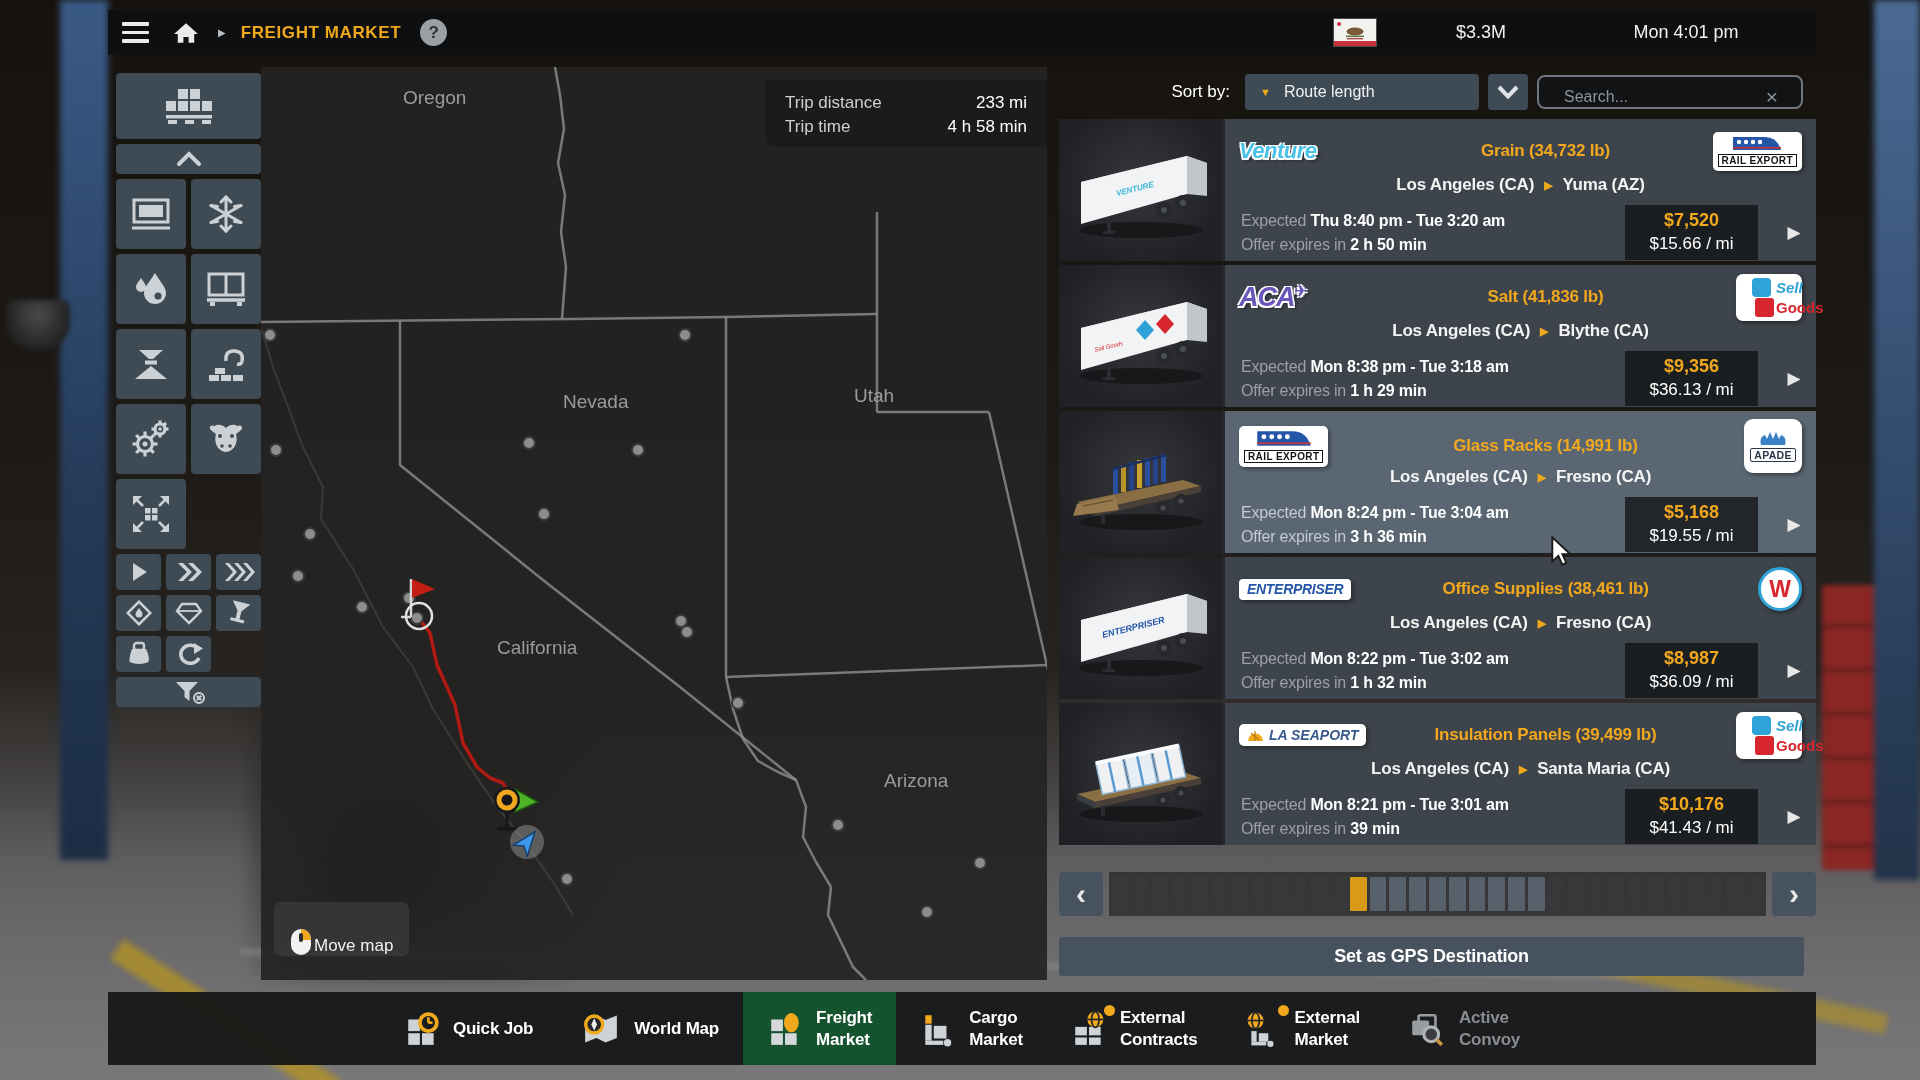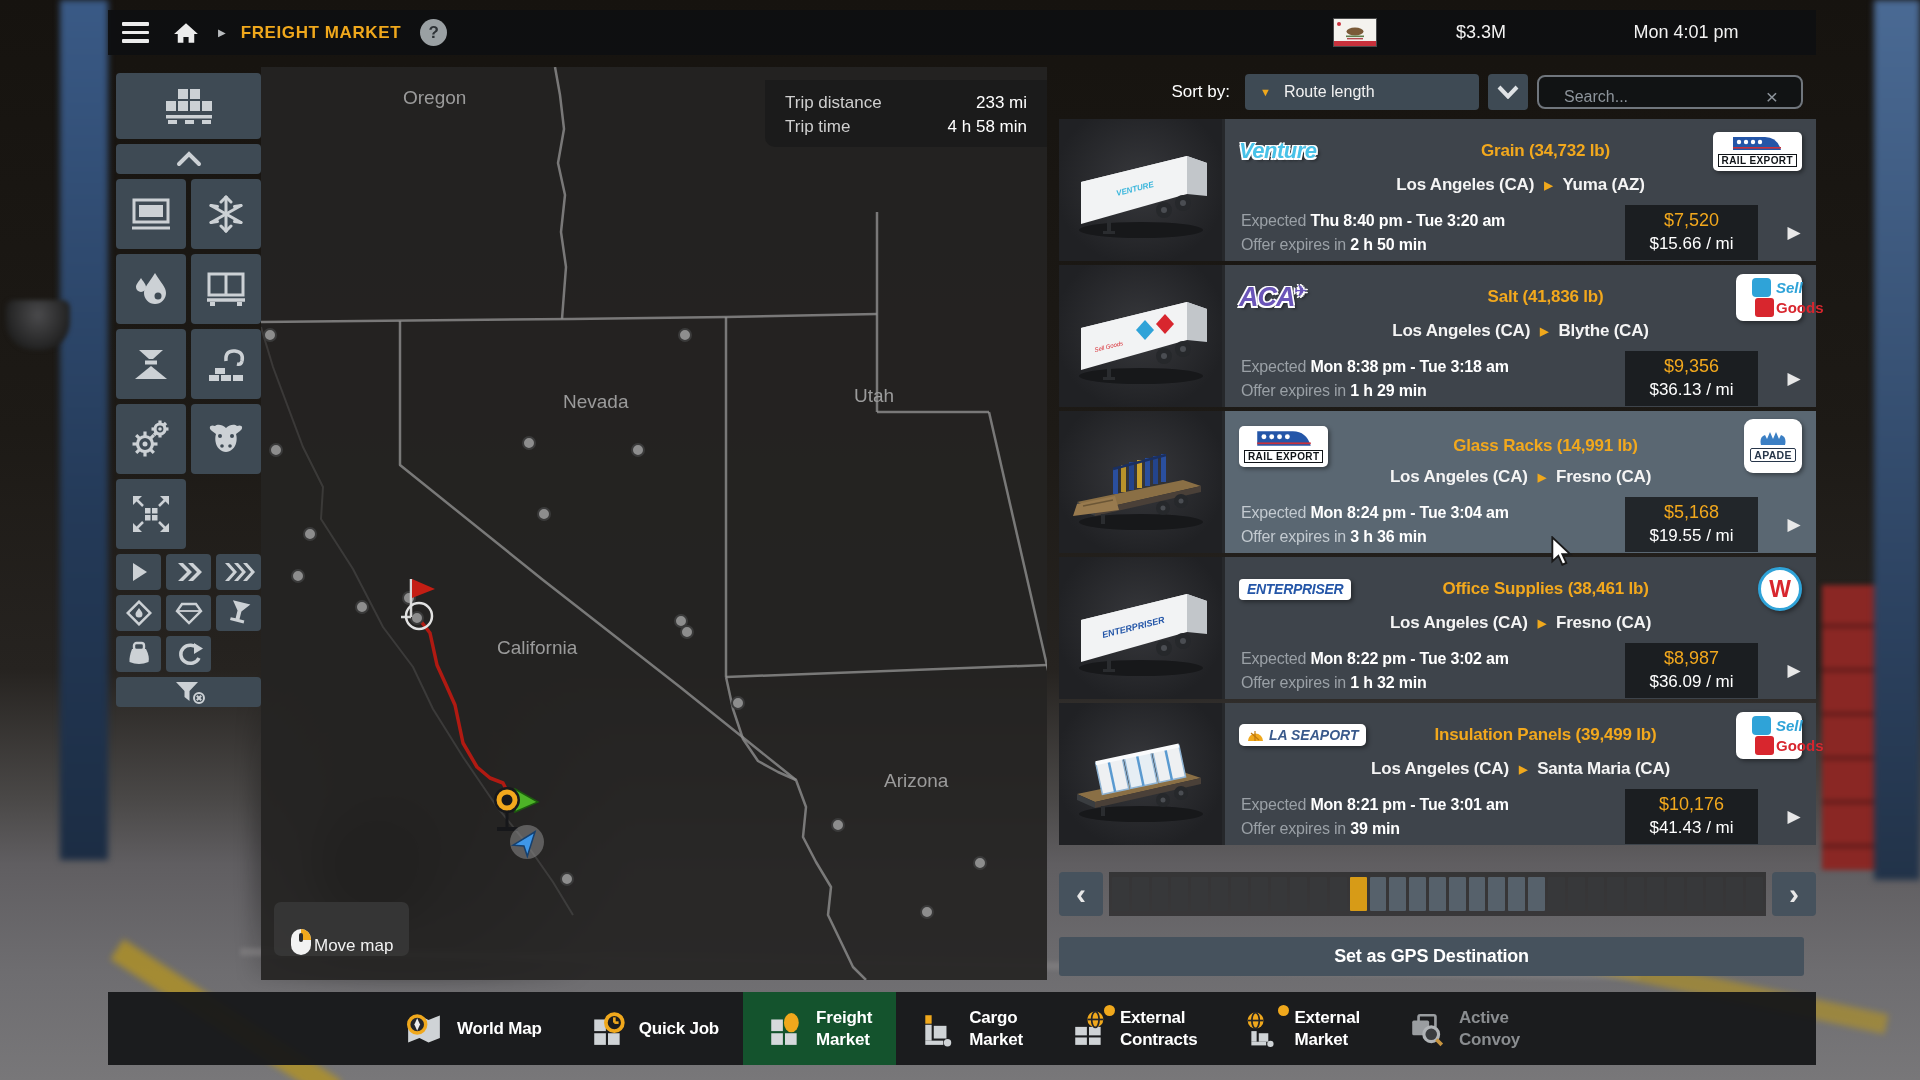--- a/index.html
+++ b/index.html
@@ -75,21 +75,21 @@
   .logo-l{justify-self:start}.logo-r{justify-self:end}
   .cargo{color:#f2a81d;font-weight:700;font-size:17px;text-align:center;letter-spacing:-.2px}
   .route-line{text-align:center;color:#f4f4f4;font-weight:700;font-size:17px;height:25px;letter-spacing:-.2px}
   .route-sep{color:#f0a81c;font-size:11px;margin:0 10px;vertical-align:1px}
   .row3{display:flex;align-items:center;margin-top:5px;padding-left:16px}
   .info{flex:1;font-size:16px;line-height:1.5;letter-spacing:-.2px}
   .lab{color:#9aa0a6}.info b{color:#fff;font-weight:700}
   .hl .lab{color:#c3cad0}
   .price-box{width:133px;background:#1b1e21;padding:5px 0 6px;text-align:center;margin-right:14px}
   .hl .price-box{background:#22262a}
-  .price{color:#f2a81d;font-weight:400;font-size:18px}
+  .price{color:#f2a81d;font-weight:700;font-size:18px}
   .rate{color:#fff;font-size:17px;margin-top:3px}
   .detail-arrow{width:44px;text-align:center;color:#e8e8e8;font-size:17px;cursor:pointer}
   
   .badge-venture{font-style:italic;font-weight:800;font-size:22px;color:#49c2e8;letter-spacing:-.5px;
     text-shadow:-1.5px -1.5px 0 #fff,1.5px -1.5px 0 #fff,-1.5px 1.5px 0 #fff,1.5px 1.5px 0 #fff,3px 3px 3px rgba(0,0,0,.45)}
   .badge-aca{font-style:italic;font-weight:800;font-size:27px;color:#6a55b8;letter-spacing:-1px;
     text-shadow:-1.5px -1.5px 0 #fff,1.5px -1.5px 0 #fff,-1.5px 1.5px 0 #fff,1.5px 1.5px 0 #fff,3px 3px 3px rgba(0,0,0,.45)}
   .aca-plane{font-size:15px;vertical-align:super;font-style:normal}
   .badge-rail{background:#fff;border-radius:5px;padding:3px 5px 4px;display:inline-flex;flex-direction:column;align-items:center;box-shadow:2px 2px 4px rgba(0,0,0,.4)}
   .rail-text{font-size:10px;font-weight:800;color:#101418;border:1.5px solid #101418;padding:0 3px;letter-spacing:.4px;margin-top:2px;background:#fff;white-space:nowrap}
@@ -749,42 +749,42 @@
       </div>
     <div class="pg-btn">›</div>
   </div>
 
   <div class="gps-btn">Set as GPS Destination</div>
 </div>
 
 <div class="bottomnav">
   <div class="nav-item">
     <span class="nav-ico">
-      <svg width="40" height="34" viewBox="0 0 34 30">
-          <polygon points="3,7 13,3 21,7 31,3 31,23 21,27 13,23 3,27" fill="#cfd3d6"></polygon>
-          <circle cx="11" cy="11" r="7.5" fill="#23252a" stroke="#f0a81c" stroke-width="3"></circle>
-          <polygon points="11,5.5 13.5,11 11,16.5 8.5,11" fill="#ececec"></polygon>
-        </svg>
-    </span>
-    <span class="nav-label">World Map</span>
-  </div>
-  <div class="nav-item">
-    <span class="nav-ico">
       <svg width="36" height="36" viewBox="0 0 34 34">
           <g fill="#cfd3d6">
             <rect x="4" y="8" width="11" height="11"></rect>
             <rect x="4" y="21" width="11" height="11"></rect>
             <rect x="17" y="21" width="11" height="11"></rect>
           </g>
           <circle cx="23" cy="11" r="8" fill="none" stroke="#f0a81c" stroke-width="3.5"></circle>
           <line x1="23" y1="11" x2="23" y2="6" stroke="#f0a81c" stroke-width="2.5"></line>
           <line x1="23" y1="11" x2="27" y2="11" stroke="#f0a81c" stroke-width="2.5"></line>
         </svg>
     </span>
     <span class="nav-label">Quick Job</span>
+  </div>
+  <div class="nav-item">
+    <span class="nav-ico">
+      <svg width="40" height="34" viewBox="0 0 34 30">
+          <polygon points="3,7 13,3 21,7 31,3 31,23 21,27 13,23 3,27" fill="#cfd3d6"></polygon>
+          <circle cx="11" cy="11" r="7.5" fill="#23252a" stroke="#f0a81c" stroke-width="3"></circle>
+          <polygon points="11,5.5 13.5,11 11,16.5 8.5,11" fill="#ececec"></polygon>
+        </svg>
+    </span>
+    <span class="nav-label">World Map</span>
   </div>
   <div class="nav-item active">
     <span class="nav-ico">
       <svg width="36" height="36" viewBox="0 0 34 34">
           <g fill="#d6d9dc">
             <rect x="4" y="8" width="11" height="11"></rect>
             <rect x="4" y="21" width="11" height="11"></rect>
             <rect x="17" y="21" width="11" height="11"></rect>
           </g>
           <ellipse cx="23" cy="11" rx="7" ry="9" fill="#f0a81c"></ellipse>

